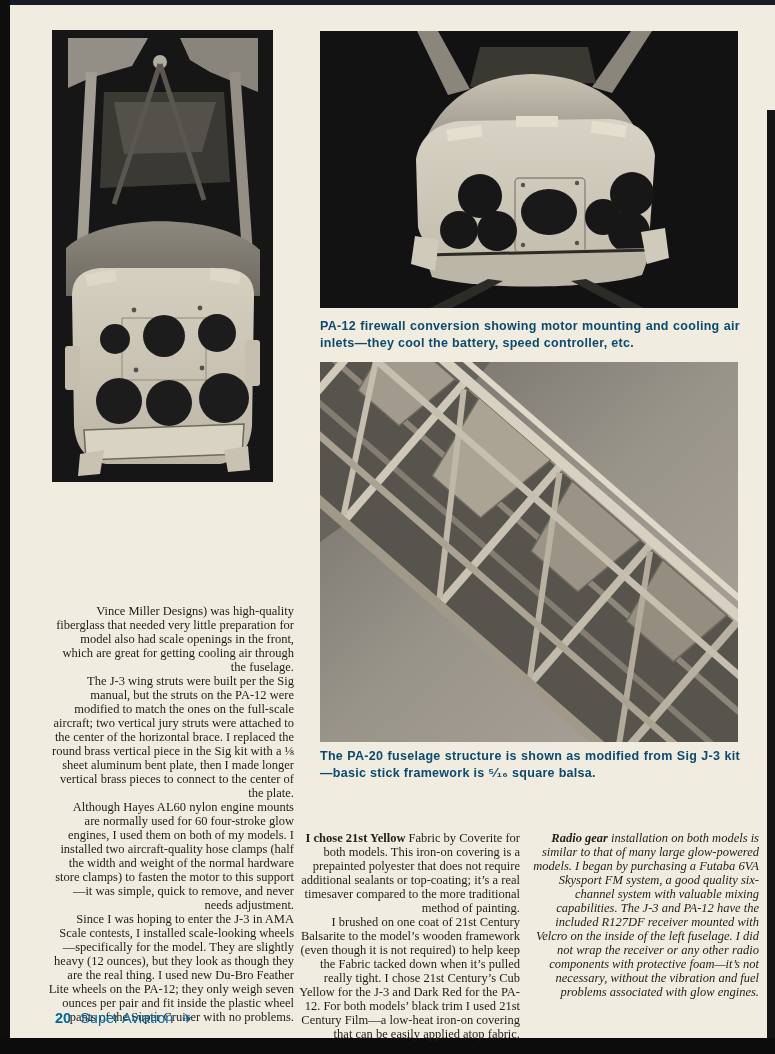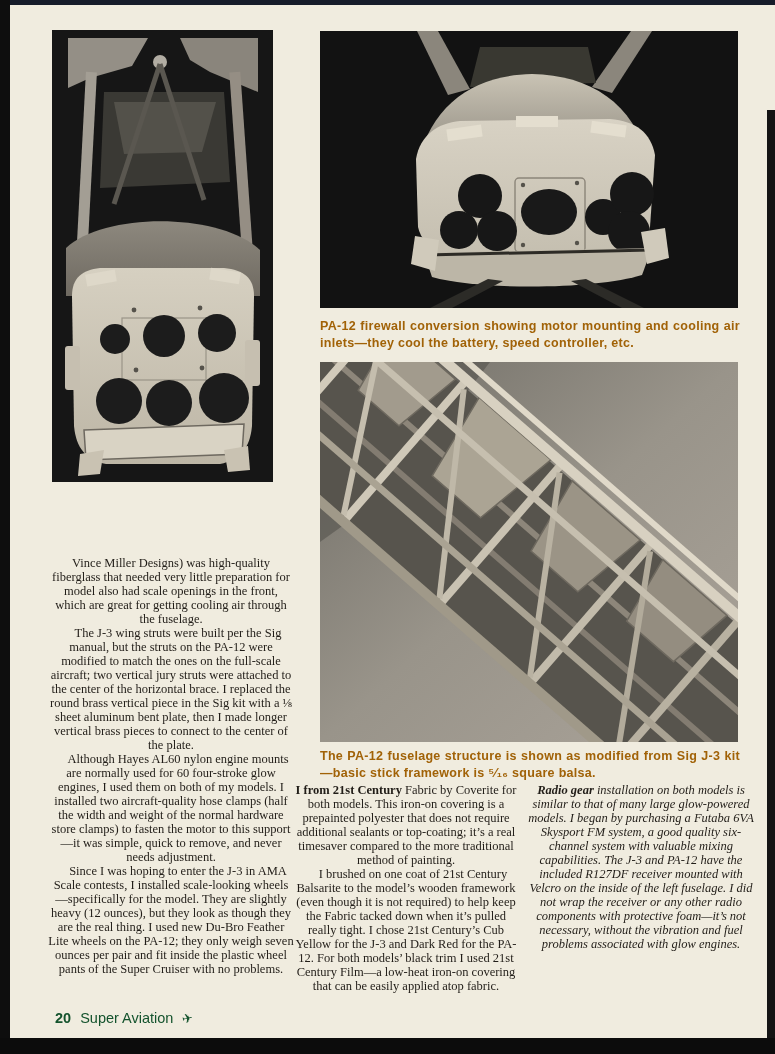--- a/index.html
+++ b/index.html
@@ -23,48 +23,49 @@
   #photo-j3{left:52px;top:30px;width:221px;height:452px;}
   #photo-pa12-firewall{left:320px;top:31px;width:418px;height:277px;}
   #photo-pa12-fuselage{left:320px;top:362px;width:418px;height:380px;}
 
   .caption{
     position:absolute;
     font-family:"Liberation Sans", sans-serif;
     font-weight:bold;
     font-size:12.5px;
     line-height:16.5px;
-    color:#a16207;
+    color:#0c4a6e;
     text-align:justify;
     letter-spacing:0.3px;
   }
   #caption-j3{left:55px;top:490px;width:238px;letter-spacing:0.6px;}
   #caption-pa12-firewall{left:320px;top:318px;width:420px;}
   #caption-pa12-fuselage{left:320px;top:748px;width:420px;}
 
   .col{
     position:absolute;
     font-size:12.5px;
     line-height:14px;
     color:#211d18;
-    text-align:center;
+    text-align:right;
+    margin-top:48px;
   }
   #col-left{left:48px;top:556px;width:246px;}
   #col-middle{left:292px;top:783px;width:228px;}
   #col-right{left:523px;top:783px;width:236px;font-style:italic;}
   .col p{margin:0;}
   .col p.indent{text-indent:14px;}
   .col b.lead{font-weight:bold;}
 
   .footer{
     position:absolute;
     left:55px;top:1010px;
     font-family:"Liberation Sans", sans-serif;
     font-size:14.5px;
-    color:#14532d;
+    color:#0369a1;
     display:flex;align-items:center;gap:9px;
   }
   .footer .pnum{font-weight:bold;}
   .footer .plane{display:inline-block;transform:rotate(-12deg);font-size:13px;}
 </style>
 </head>
 <body>
 
 <div class="page">
 
@@ -197,31 +198,31 @@
 
         <rect x="-130" y="96" width="680" height="10" fill="#d8d1c1"></rect>
         <rect x="-130" y="142" width="680" height="7" fill="#c6bfaf"></rect>
         <rect x="-130" y="236" width="680" height="7" fill="#aaa393"></rect>
         <rect x="-130" y="284" width="680" height="10" fill="#a09989"></rect>
 
         <rect x="-130" y="84" width="680" height="6" fill="#e0d9c9"></rect>
       </g>
     </svg>
   </div>
-  <div class="caption" id="caption-pa12-fuselage">The PA-12 fuselage structure is shown as modified from Sig J-3 kit—basic stick framework is ⁵⁄₁₆ square balsa.</div>
+  <div class="caption" id="caption-pa12-fuselage">The PA-20 fuselage structure is shown as modified from Sig J-3 kit—basic stick framework is ⁵⁄₁₆ square balsa.</div>
 
   <div class="col" id="col-left">
     <p class="para"><span>Vince Miller Designs) was high-quality fiberglass that needed very little preparation for model also had scale openings in the front, which are great for getting cooling air through the fuselage.</span></p>
     <p class="para indent"><span>The J-3 wing struts were built per the Sig manual, but the struts on the PA-12 were modified to match the ones on the full-scale aircraft; two vertical jury struts were attached to the center of the horizontal brace. I replaced the round brass vertical piece in the Sig kit with a ⅛ sheet aluminum bent plate, then I made longer vertical brass pieces to connect to the center of the plate.</span></p>
     <p class="para indent"><span>Although Hayes AL60 nylon engine mounts are normally used for 60 four-stroke glow engines, I used them on both of my models. I installed two aircraft-quality hose clamps (half the width and weight of the normal hardware store clamps) to fasten the motor to this support—it was simple, quick to remove, and never needs adjustment.</span></p>
     <p class="para indent"><span>Since I was hoping to enter the J-3 in AMA Scale contests, I installed scale-looking wheels—specifically for the model. They are slightly heavy (12 ounces), but they look as though they are the real thing. I used new Du-Bro Feather Lite wheels on the PA-12; they only weigh seven ounces per pair and fit inside the plastic wheel pants of the Super Cruiser with no problems.</span></p>
   </div>
 
   <div class="col" id="col-middle">
-    <p class="para"><b class="lead">I from 21st Century</b><span> Fabric by Coverite for both models. This iron-on covering is a prepainted polyester that does not require additional sealants or top-coating; it’s a real timesaver compared to the more traditional method of painting.</span></p>
+    <p class="para"><b class="lead">I chose 21st Yellow</b><span> Fabric by Coverite for both models. This iron-on covering is a prepainted polyester that does not require additional sealants or top-coating; it’s a real timesaver compared to the more traditional method of painting.</span></p>
     <p class="para indent"><span>I brushed on one coat of 21st Century Balsarite to the model’s wooden framework (even though it is not required) to help keep the Fabric tacked down when it’s pulled really tight. I chose 21st Century’s Cub Yellow for the J-3 and Dark Red for the PA-12. For both models’ black trim I used 21st Century Film—a low-heat iron-on covering that can be easily applied atop fabric.</span></p>
   </div>
 
   <div class="col" id="col-right">
     <p class="para"><b class="lead">Radio gear</b><span> installation on both models is similar to that of many large glow-powered models. I began by purchasing a Futaba 6VA Skysport FM system, a good quality six-channel system with valuable mixing capabilities. The J-3 and PA-12 have the included R127DF receiver mounted with Velcro on the inside of the left fuselage. I did not wrap the receiver or any other radio components with protective foam—it’s not necessary, without the vibration and fuel problems associated with glow engines.</span></p>
   </div>
 
   <div class="footer">
     <span class="pnum">20</span>
     <span>Super Aviation</span>

